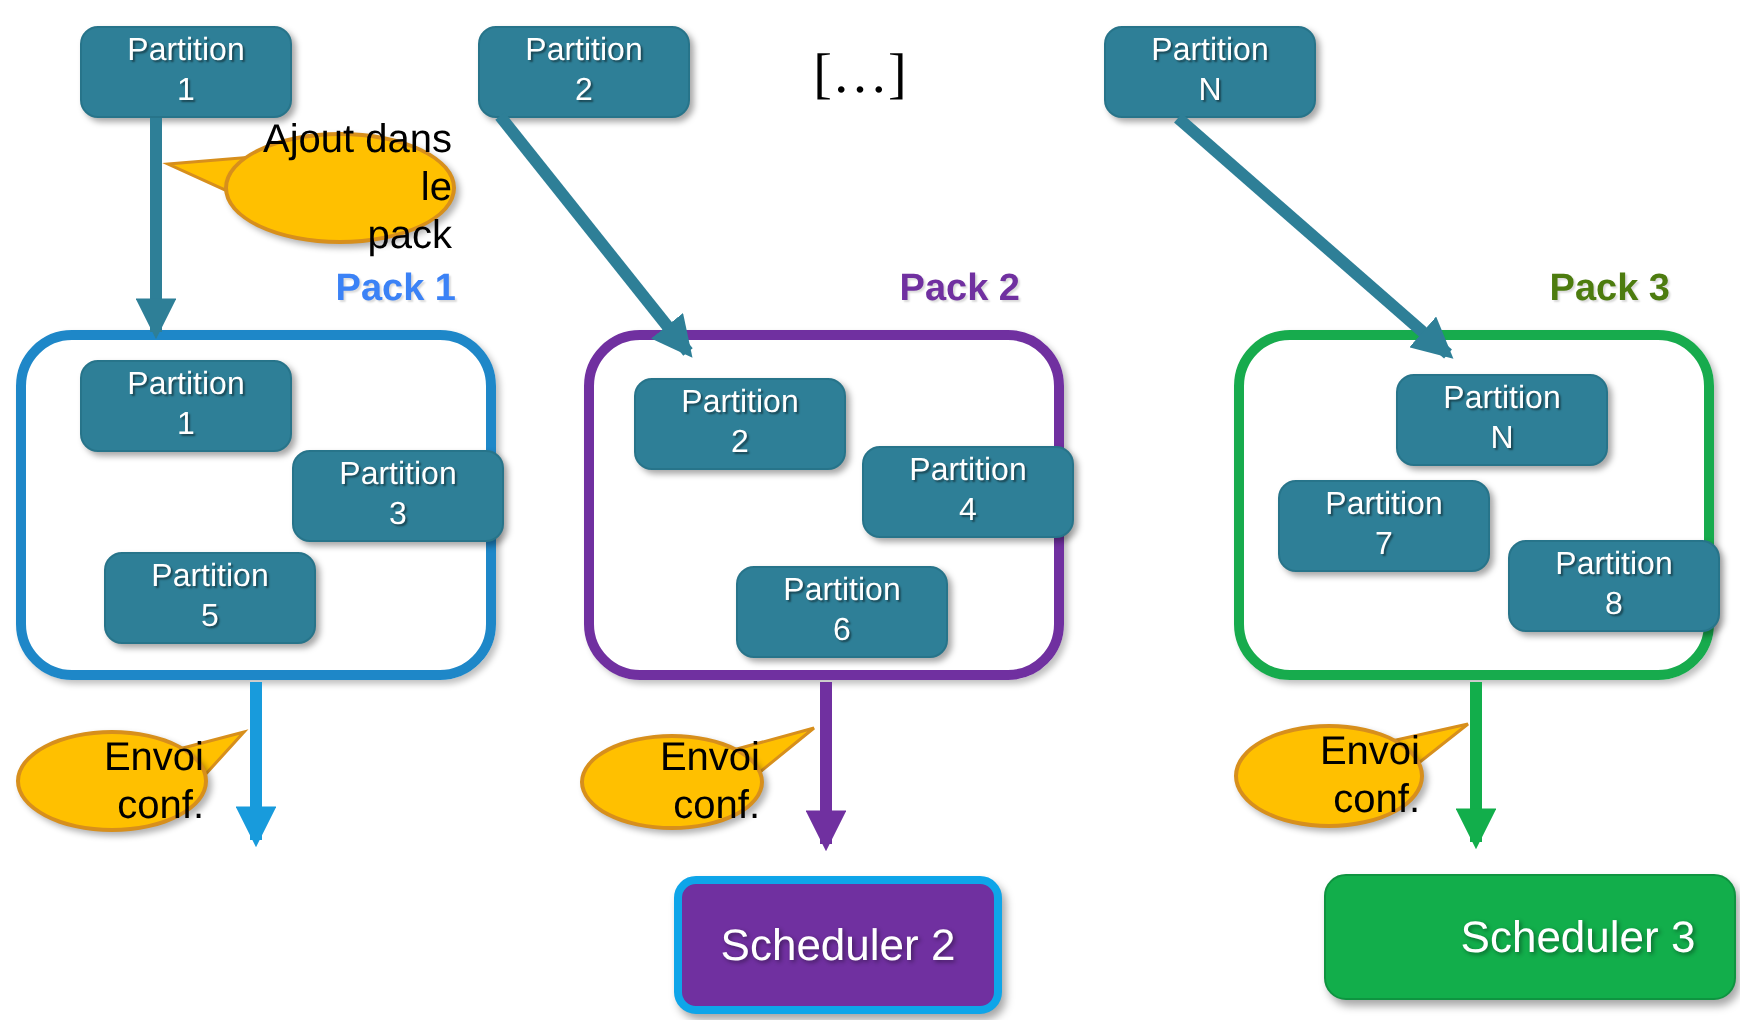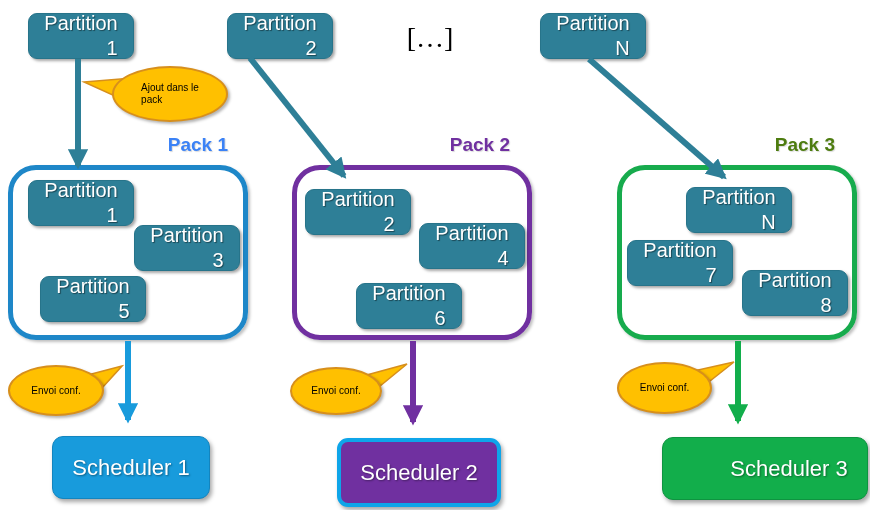--- a/index.html
+++ b/index.html
@@ -5,26 +5,27 @@
   html,body { margin:0; padding:0; background:#ffffff; }
   .canvas {
     position:relative; width:870px; height:510px; overflow:hidden;
     background:#ffffff;
     font-family:"Liberation Sans", sans-serif;
   }
   
   .pbox {
     position:absolute; width:104px; height:44px;
     background:#2E7F97; border:1px solid #27748A; border-radius:9px;
-    color:#ffffff; font-size:20px; line-height:1.25;
-    display:flex; align-items:center; justify-content:center; text-align:right;
+    color:#ffffff; font-size:16px; line-height:1.25;
+    display:flex; align-items:center; justify-content:center; text-align:center;
     white-space:pre-line;
     box-shadow:2px 2px 3px rgba(0,0,0,0.35);
     text-shadow:1px 1px 1px rgba(0,0,0,0.45);
     z-index:2;
+    margin-left:12px;
   }
   
   .pack {
     position:absolute; width:240px; height:175px; box-sizing:border-box;
     border:5px solid; border-radius:28px; background:transparent;
     box-shadow:2px 2px 3px rgba(0,0,0,0.25);
     z-index:1;
   }
   .pack1 { border-color:#1E87C8; }
   .pack2 { border-color:#7030A0; }
@@ -46,22 +47,22 @@
     text-shadow:1px 1px 2px rgba(0,0,0,0.4);
     z-index:2;
   }
   .s1 { background:#189BDC; border:1px solid #1385BF; }
   .s2 { background:#7030A0; border:4px solid #0ea5e9; }
   .s3 { background:#12AE4B; border:1px solid #0E9440;padding-left:48px; }
   
   .callout {
     position:absolute;
     background:#FFC000; border:2px solid #D78F1C; border-radius:50%;
-    color:#000000; font-size:10px; line-height:1.2;
-    display:flex; align-items:center; justify-content:center; text-align:left;
+    color:#000000; font-size:20px; line-height:1.2;
+    display:flex; align-items:center; justify-content:center; text-align:right;
     white-space:pre-line;
     box-shadow:2px 2px 3px rgba(0,0,0,0.3);
     z-index:4;
   }
   .ellipsis {
     position:absolute; left:400px; top:22px; width:60px; text-align:center;
     font-family:"Liberation Serif", serif; font-size:28px; color:#000000;
     z-index:2;
   }
   .arrows { position:absolute; left:0; top:0; z-index:3; pointer-events:none; }
@@ -137,17 +138,16 @@
     <polygon points="407,364 352,379 364,399" fill="#FFC000" stroke="#D78F1C" stroke-width="1.5"></polygon>
     <polygon points="734,362 680,374 691,396" fill="#FFC000" stroke="#D78F1C" stroke-width="1.5"></polygon>
   </svg>
 
   <div class="callout" style="left:112px;top:66px;width:112px;height:52px;">Ajout dans le
 pack</div>
   <div class="callout" style="left:8px;top:365px;width:92px;height:47px;">Envoi conf.</div>
   <div class="callout" style="left:290px;top:367px;width:88px;height:44px;">Envoi conf.</div>
   <div class="callout" style="left:617px;top:362px;width:91px;height:48px;">Envoi conf.</div>
 
-  <div class="sched s1" style="left:52px;top:436px;">Scheduler 1</div>
   <div class="sched s2" style="left:337px;top:438px;">Scheduler 2</div>
   <div class="sched s3" style="left:662px;top:437px;">Scheduler 3</div>
 
 </div>
 
 </body></html>

